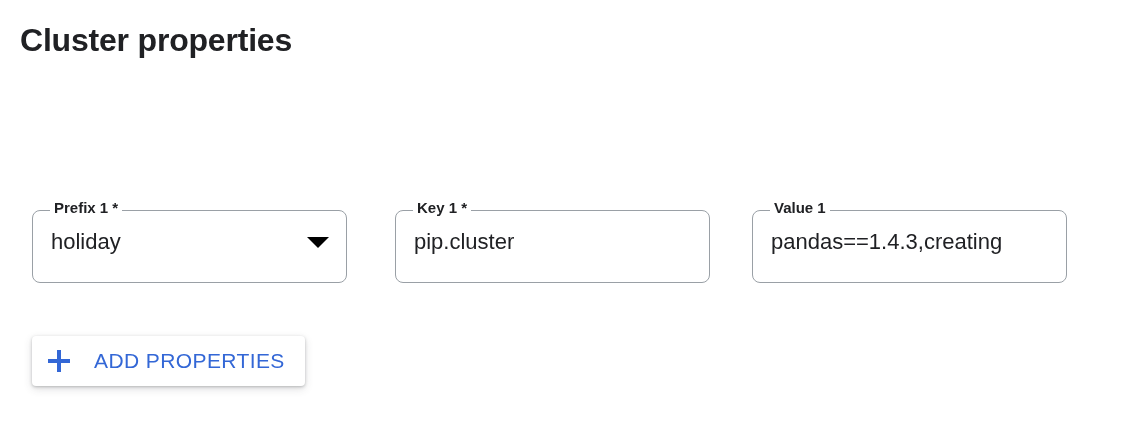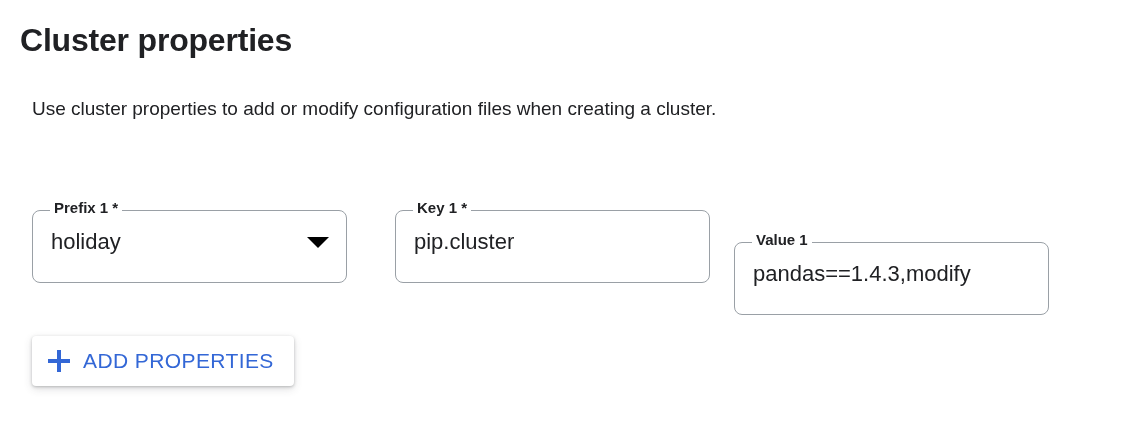--- a/index.html
+++ b/index.html
@@ -57,21 +57,21 @@
 
   .field {
     position: absolute;
     top: 7px;
     width: 315px;
     height: 73px;
     box-sizing: border-box;
   }
   .field.f1 { left: 0px; }
   .field.f2 { left: 353px; margin-left: 10px; }
-  .field.f3 { left: 702px; margin-top: 32px; }
+  .field.f3 { left: 720px; }
 
   .field-outline {
     position: absolute;
     left: 0; top: 0;
     width: 100%;
     height: 100%;
     box-sizing: border-box;
     border: 1px solid #9aa0a6;
     border-radius: 8px;
     pointer-events: none;
@@ -126,21 +126,21 @@
 
   
   .add-button {
     position: absolute;
     left: 32px;
     top: 336px;
     height: 50px;
     padding: 0 20px 0 16px;
     display: flex;
     align-items: center;
-    gap: 13px;
+    gap: 24px;
     background: #ffffff;
     border: none;
     border-radius: 4px;
     box-shadow: 0 1px 3px rgba(60,64,67,0.30), 0 3px 8px rgba(60,64,67,0.16);
     cursor: pointer;
     font-family: "Liberation Sans", sans-serif;
   }
   .plus-icon {
     position: relative;
     width: 22px;
@@ -169,21 +169,20 @@
     white-space: nowrap;
   }
 </style>
 </head>
 <body>
 
 <div class="page">
 
   <div class="page-title">Cluster properties</div>
 
-  <div class="page-description">Use cluster properties to add or modify configuration files when creating a cluster.</div>
 
   <div class="field-row">
 
     <div class="field f1">
       <div class="field-outline"></div>
       <div class="field-notch" style="left: 18px; width: 72px;"></div>
       <div class="field-label">Prefix 1 *</div>
       <div class="field-value">holiday</div>
       <div class="dropdown-arrow"></div>
     </div>
@@ -192,21 +191,21 @@
       <div class="field-outline"></div>
       <div class="field-notch" style="left: 18px; width: 58px;"></div>
       <div class="field-label">Key 1 *</div>
       <div class="field-value">pip.cluster</div>
     </div>
 
     <div class="field f3">
       <div class="field-outline"></div>
       <div class="field-notch" style="left: 18px; width: 60px;"></div>
       <div class="field-label">Value 1</div>
-      <div class="field-value">pandas==1.4.3,modify</div>
+      <div class="field-value">pandas==1.4.3,creating</div>
     </div>
 
   </div>
 
   <button class="add-button">
     <span class="plus-icon"></span>
     <span class="add-button-label">ADD PROPERTIES</span>
   </button>
 
 </div>

